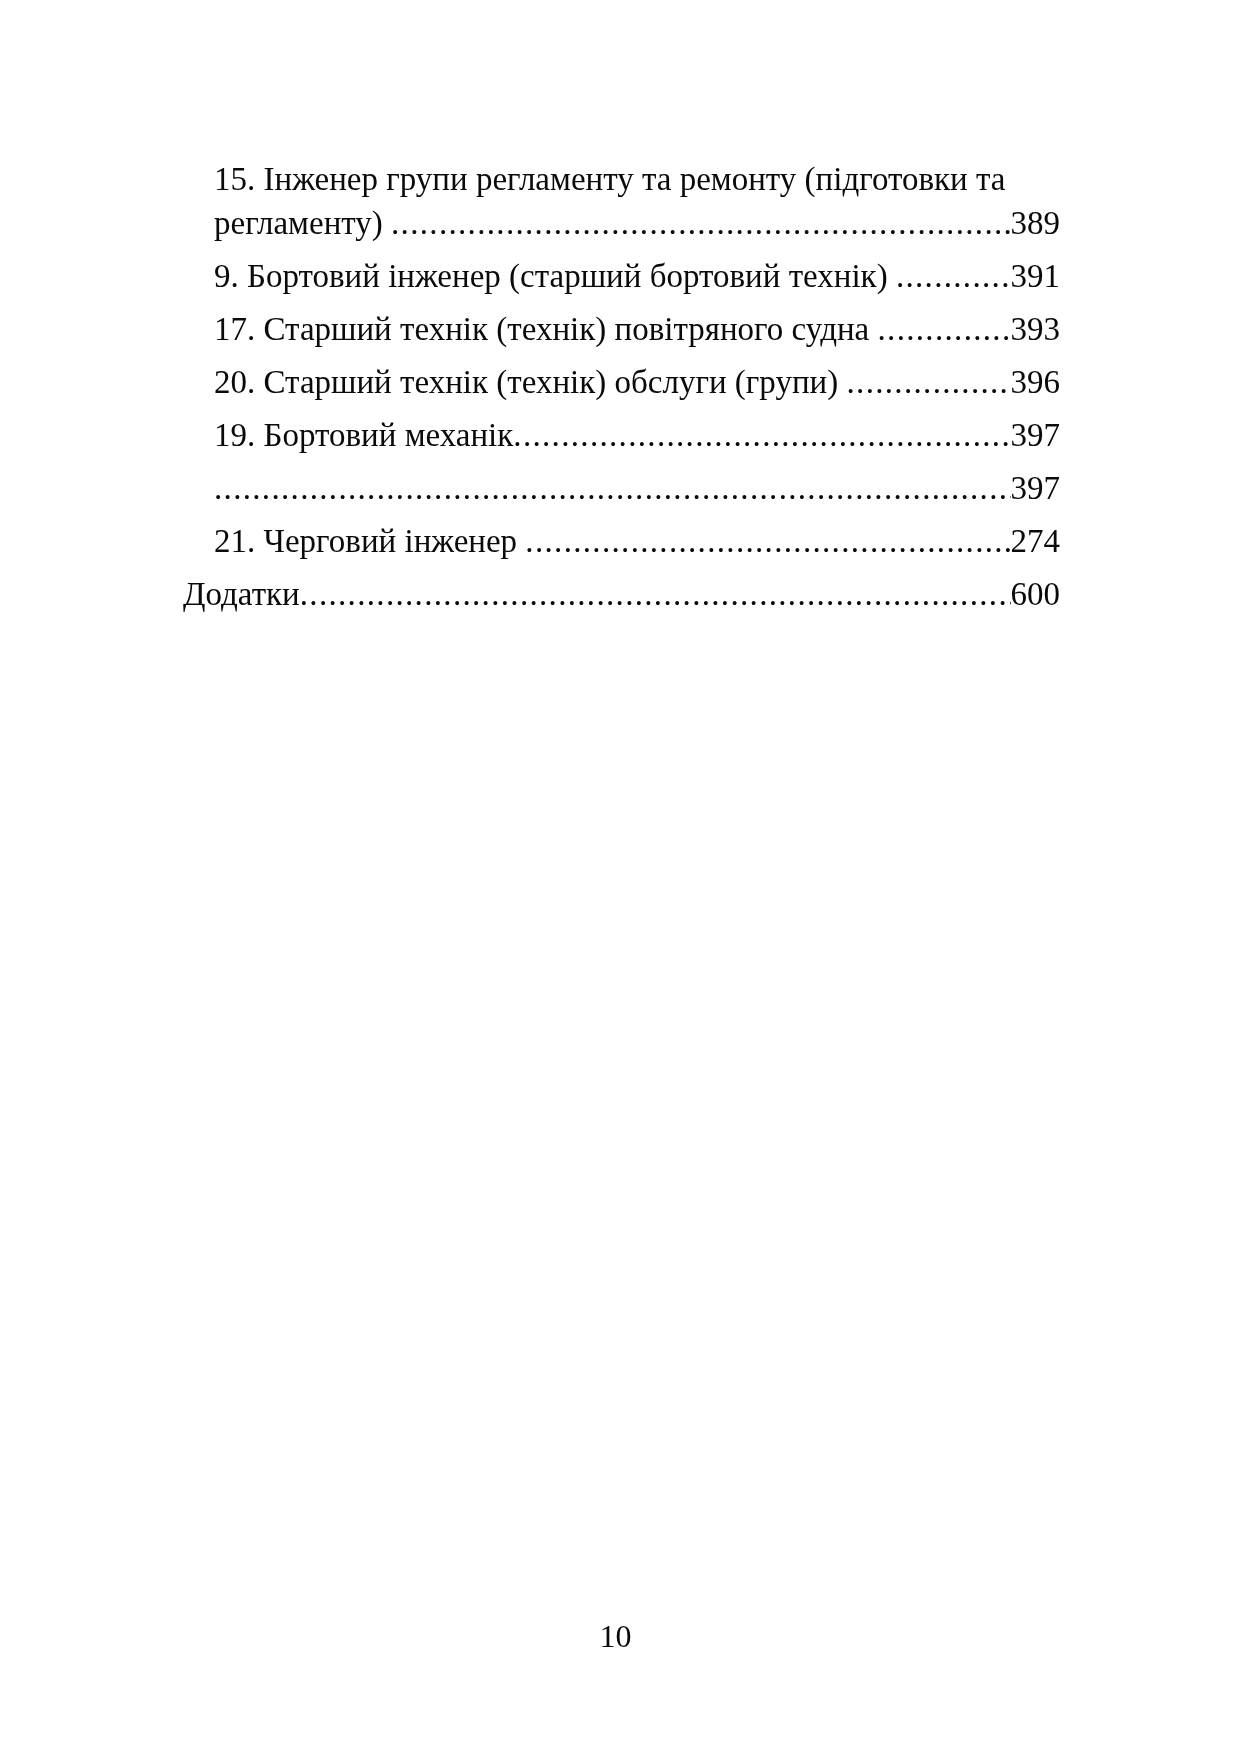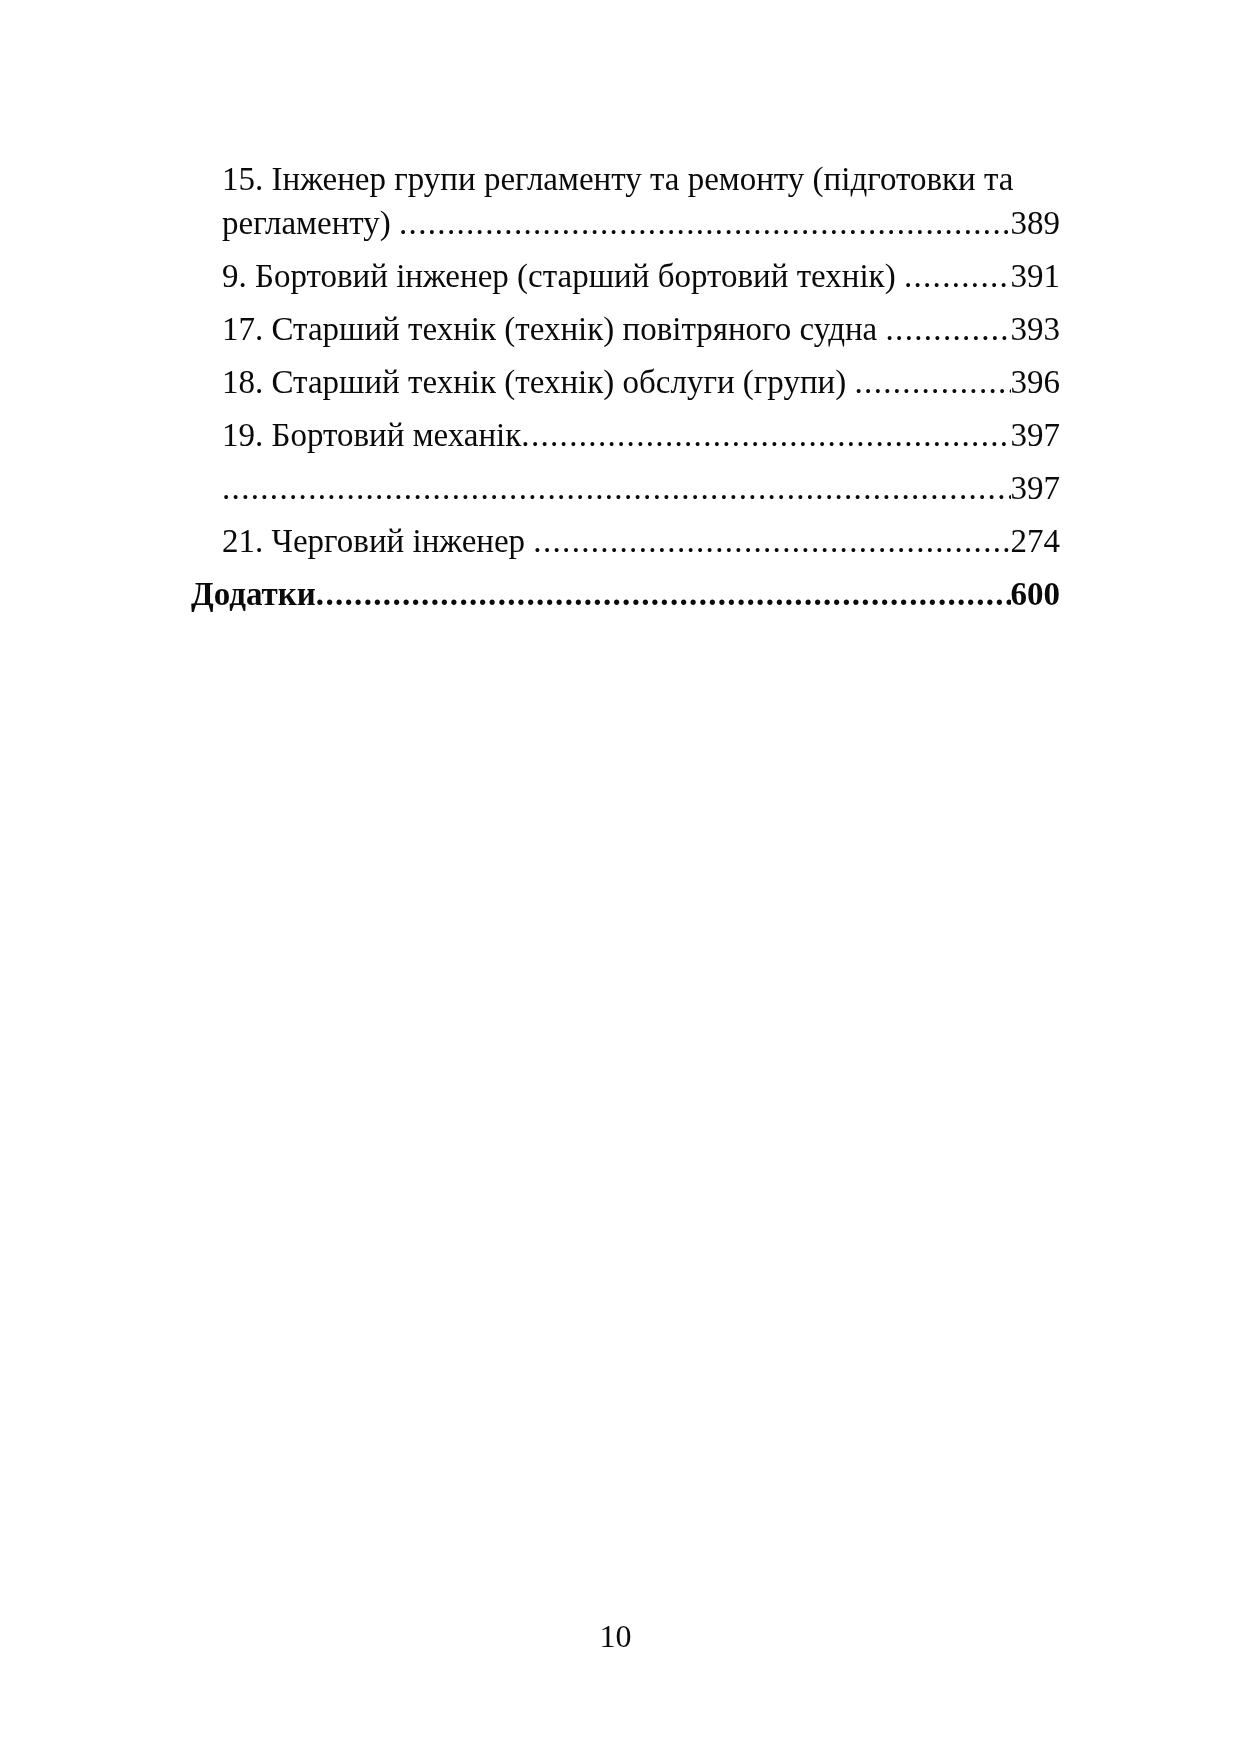--- a/index.html
+++ b/index.html
@@ -17,28 +17,28 @@
     overflow: hidden;
   }
   .toc {
     position: absolute;
     left: 183px;
     top: 157px;
     width: 877px;
     font-size: 33px;
   }
   .entry {
-    margin: 0 0 9px 8px;
+    margin: 0 0 9px 0;
     line-height: 44px;
   }
   .entry.indented {
     padding-left: 31px;
   }
   .entry.bold {
-    font-weight: bold;
+    font-weight: normal;
   }
   .pre-line {
     white-space: nowrap;
     line-height: 44px;
   }
   .leader-line {
     display: flex;
     align-items: baseline;
     line-height: 44px;
   }
@@ -94,21 +94,21 @@
     <div class="entry indented">
       <div class="leader-line">
         <span class="t">17. Старший технік (технік) повітряного судна </span>
         <span class="leader">........................................................................................................................................................................................................</span>
         <span class="pg">393</span>
       </div>
     </div>
 
     <div class="entry indented">
       <div class="leader-line">
-        <span class="t">18. Старший технік (технік) обслуги (групи) </span>
+        <span class="t">20. Старший технік (технік) обслуги (групи) </span>
         <span class="leader">........................................................................................................................................................................................................</span>
         <span class="pg">396</span>
       </div>
     </div>
 
     <div class="entry indented">
       <div class="leader-line">
         <span class="t">19. Бортовий механік</span>
         <span class="leader">........................................................................................................................................................................................................</span>
         <span class="pg">397</span>

